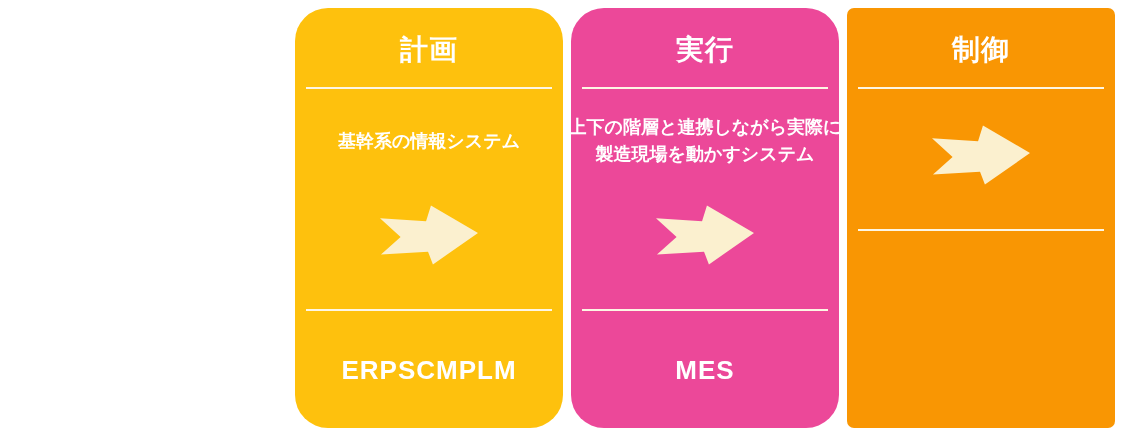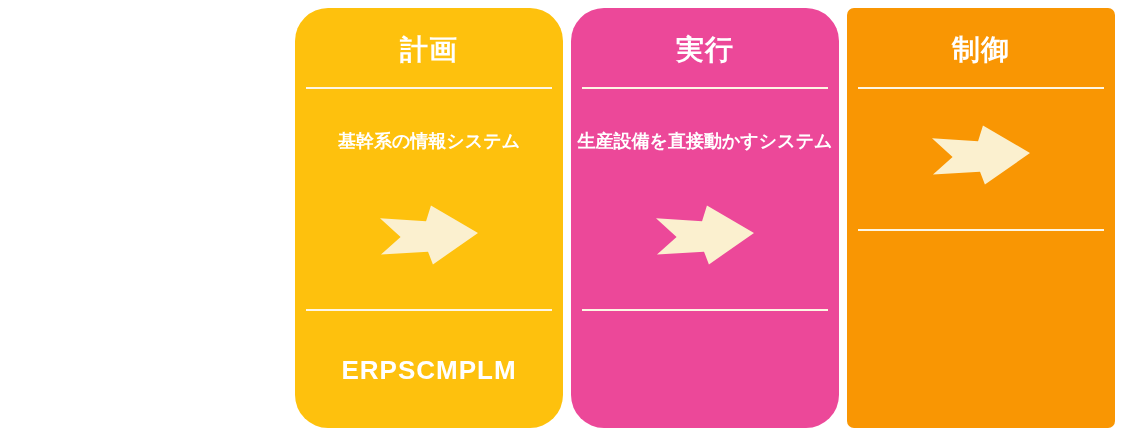--- a/index.html
+++ b/index.html
@@ -109,28 +109,32 @@
         <span class="system-label">ERP</span>
         <span class="system-label">SCM</span>
         <span class="system-label">PLM</span>
       </div>
     </div>
 
     <div class="card" style="background-color: #ec4899;">
       <div class="card-title">実行</div>
       <div class="divider" style="background-color: rgb(253, 246, 228);"></div>
       <div class="card-desc">
-        <span class="desc-line">生産設備を直接動かすシステム</span>
+        <span class="desc-line">上下の階層と連携しながら実際に</span>
+        <span class="desc-line">製造現場を動かすシステム</span>
       </div>
       <div class="arrow-wrap">
         <svg class="arrow-svg" viewBox="0 0 100 60" aria-hidden="true">
           <polygon points="0,13 47,16 52,0 100,28 54,60 49,47 1,50 21,32" fill="#FBF0CF"></polygon>
         </svg>
       </div>
       <div class="divider divider-bottom" style="background-color: rgb(253, 246, 228);"></div>
+      <div class="card-footer">
+        <span class="system-label">MES</span>
+      </div>
     </div>
 
     <div class="card" style="background-color: rgb(249, 150, 3); border-radius: 7px;">
       <div class="card-title">制御</div>
       <div class="divider" style="background-color: rgb(253, 246, 228);"></div>
       <div class="arrow-wrap">
         <svg class="arrow-svg" viewBox="0 0 100 60" aria-hidden="true">
           <polygon points="0,13 47,16 52,0 100,28 54,60 49,47 1,50 21,32" fill="#FBF0CF"></polygon>
         </svg>
       </div>

